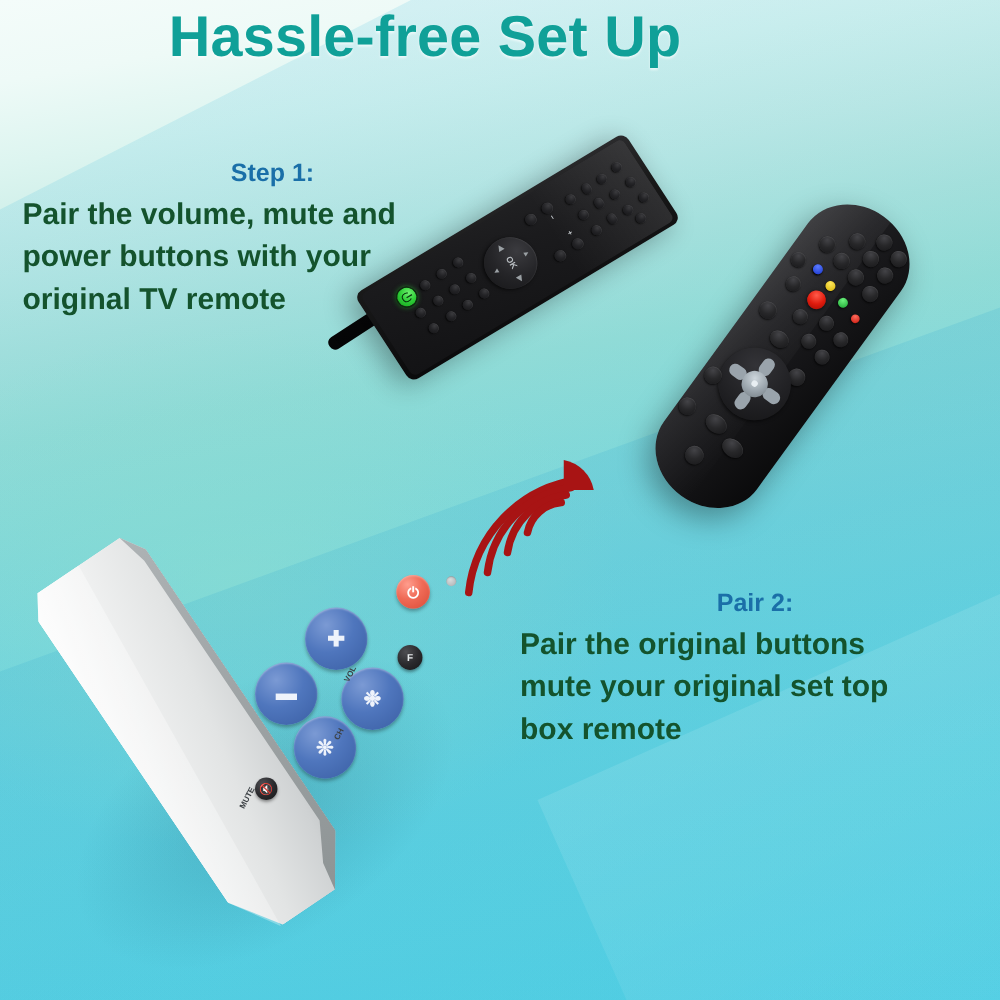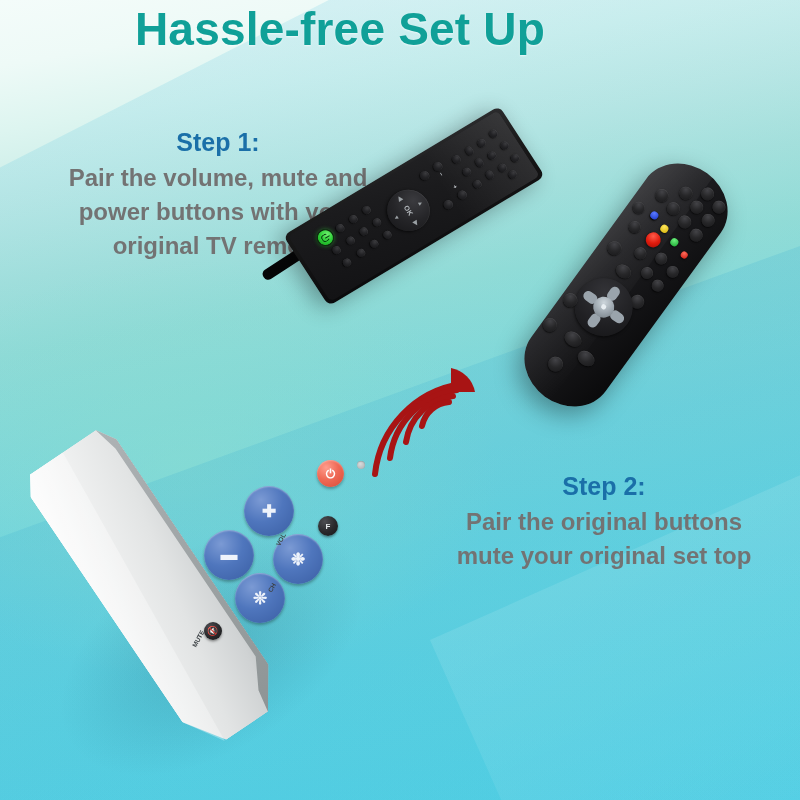--- a/index.html
+++ b/index.html
@@ -90,32 +90,32 @@
     font-size: 46px;
     font-weight: bold;
     color: #10a098;
     letter-spacing: 0.2px;
     text-shadow: 0 1px 2px rgba(255,255,255,0.65);
   }
 
   .step-block { position: absolute; }
 
   .step-label {
-    font-size: 25px;
+    font-size: 20px;
     font-weight: bold;
     color: #1a6fa8;
     text-align: center;
     line-height: 1.15;
     margin-bottom: 4px;
   }
   .step-text {
     font-size: 24px;
     font-weight: bold;
-    color: #737373;
-    text-align: center;
+    color: #14532d;
+    text-align: left;
     line-height: 1.42;
   }
   .step-text .ln { display: block; }
 
   #step1 { left: 18px; top: 128px; width: 400px; }
   #step2 { left: 416px; top: 472px; width: 376px; }
 
   
   .remote { position: absolute; }
 
@@ -432,24 +432,25 @@
   <div class="step-block" id="step1">
     <div class="step-label">Step 1:</div>
     <div class="step-text">
       <span class="ln">Pair the volume, mute and</span>
       <span class="ln">power buttons with your</span>
       <span class="ln">original TV remote</span>
     </div>
   </div>
 
   <div class="step-block" id="step2">
-    <div class="step-label">Step 2:</div>
+    <div class="step-label">Pair 2:</div>
     <div class="step-text">
       <span class="ln">Pair the original buttons</span>
       <span class="ln">mute your original set top</span>
+      <span class="ln">box remote</span>
     </div>
   </div>
 
   <div class="remote" id="tv-remote">
     <div class="tvr-side"></div>
     <div class="tvr-body">
       <div class="tvr-face">
         <div class="tvr-gloss"></div>
 
         <div class="btn-dot" style="left:14px;  top:12px;  width:8px;  height:8px;"></div>

